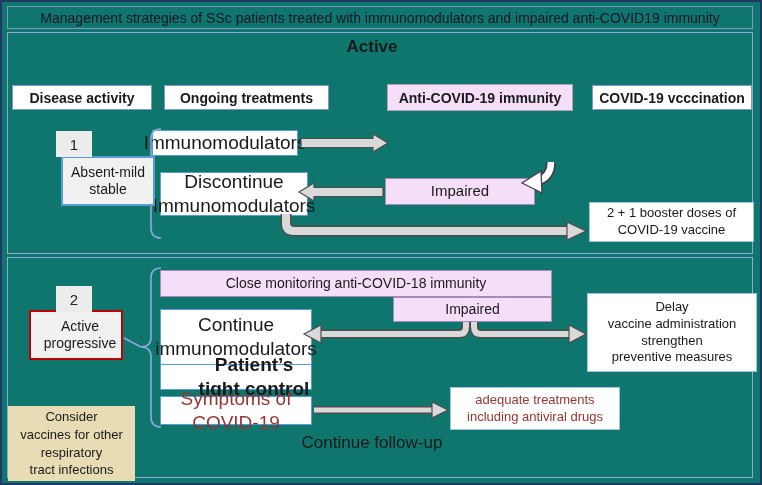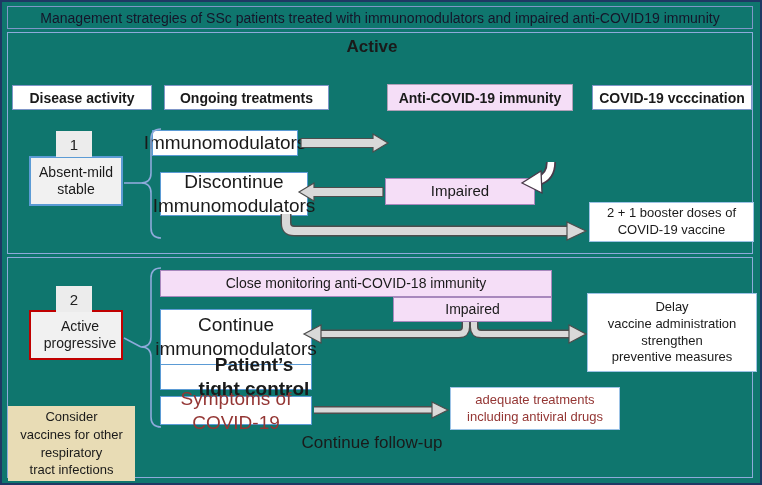--- a/index.html
+++ b/index.html
@@ -17,21 +17,21 @@
     border:1px solid #7f96c8;font-size:14px;color:#15152a;
   }
   .panel{border:1.5px solid var(--panel_border);}
   .panel1{left:5px;top:30px;width:746px;height:222px;}
   .panel2{left:5px;top:255px;width:746px;height:221px;}
   .patient{left:280px;top:34px;width:180px;height:22px;font-weight:bold;font-size:17px;}
   .hdr{height:25px;font-weight:bold;font-size:14px;background:#fff;border:1.2px solid #7f96c8;}
   .hdr.pink{background:var(--pink_fill);border:1.2px solid #b0a0b8;}
   .numbox{width:36px;height:26px;background:#ececec;font-size:15px;color:#222;z-index:3;}
   .stagebox{width:94px;height:50px;background:var(--gray_fill);font-size:14px;line-height:1.22;z-index:2;}
-  .stage1{border:2px solid var(--blue_border);}
+  .stage1{border:2px solid var(--blue_border);margin-left:32px;}
   .stage2{border:2px solid var(--red_border);}
   .wbox{background:#fff;border:1.4px solid var(--blue_border);font-size:19px;line-height:1.25;}
   .lbox{background:#fff;border:1.1px solid var(--light_blue_border);font-size:13px;line-height:1.3;}
   .pbox{background:var(--pink_fill);border:1.3px solid var(--pink_border);font-size:13px;line-height:1.25;}
   .redtext{color:var(--dark_red_text);}
   .tan{background:var(--tan_fill);font-size:13px;line-height:1.35;}
   .followup{font-size:17px;}
   svg.overlay{position:absolute;left:0;top:0;pointer-events:none;}
   .ar-fill{fill:var(--arrow_fill);stroke:var(--arrow_outline);stroke-width:1.2;}
   .ar-dark{fill:none;stroke:var(--arrow_outline);stroke-linecap:butt;}

